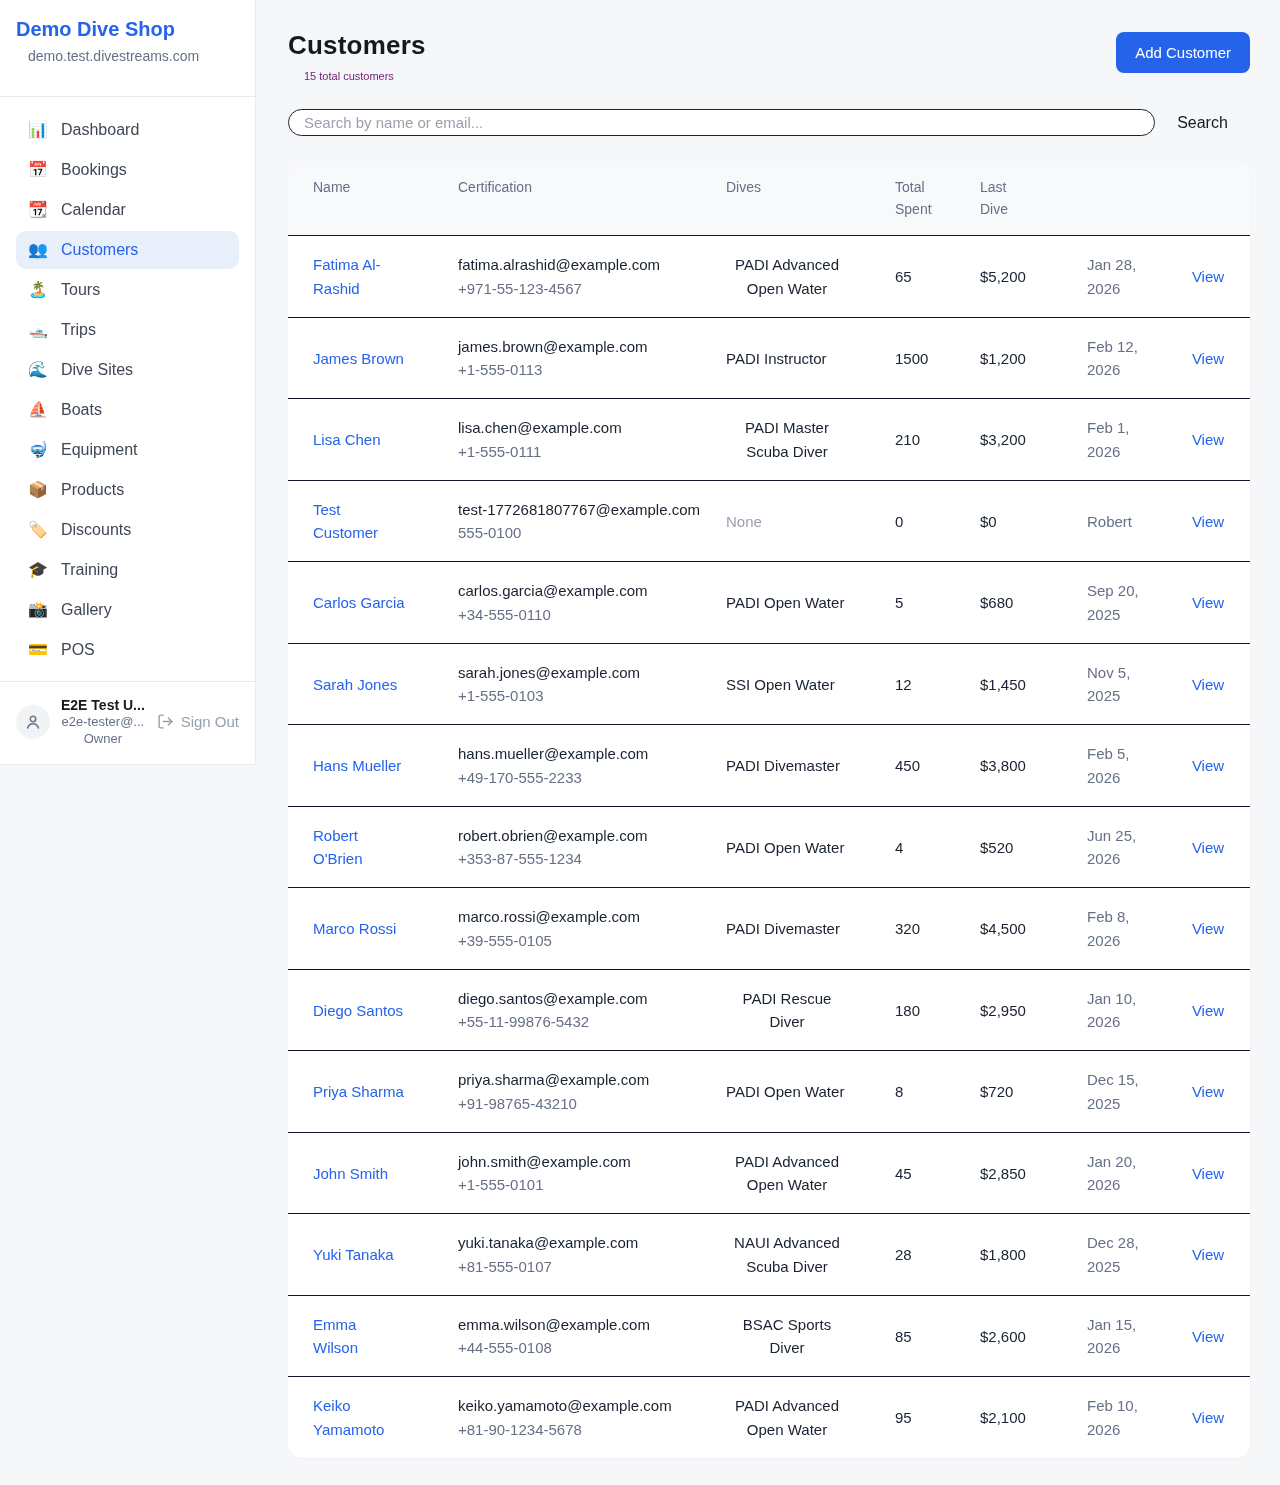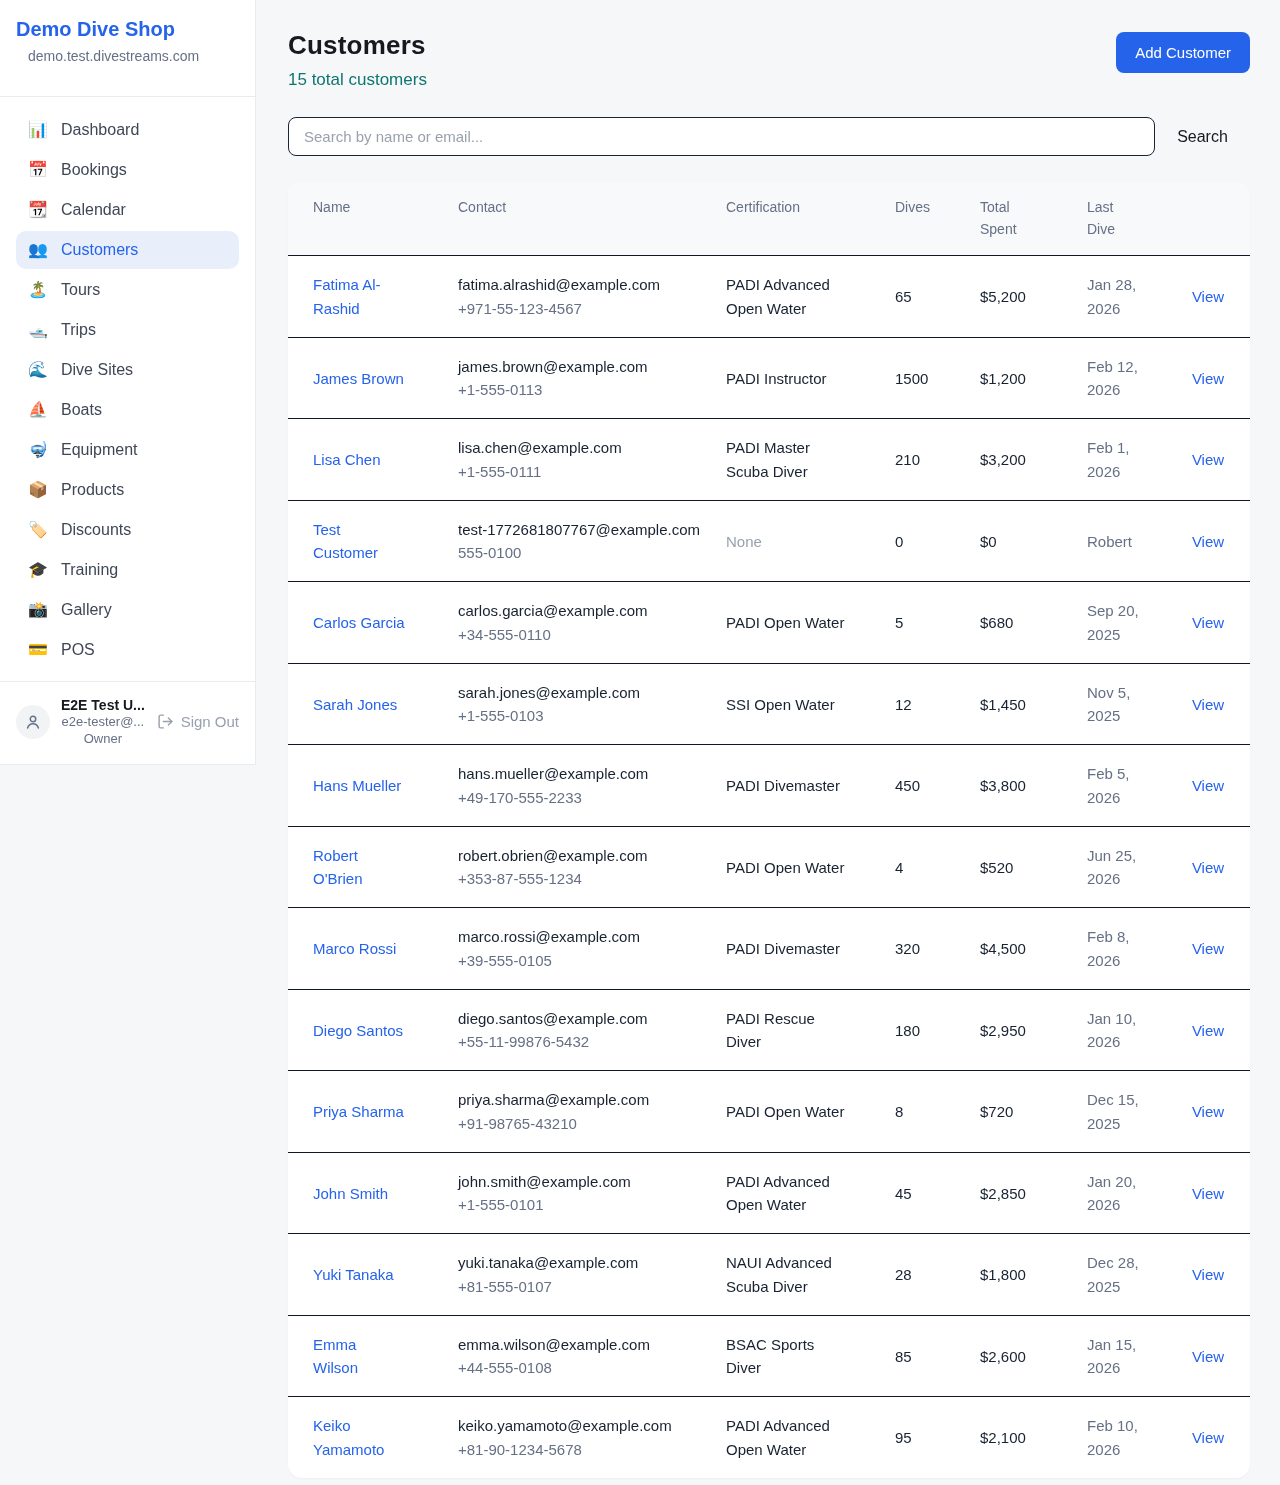--- a/index.html
+++ b/index.html
@@ -48,30 +48,30 @@
   .signout {
     margin-left: auto; background: none; border: none; cursor: pointer;
     display: flex; align-items: center; gap: 7px;
     color: #98a1ae; font-size: 15px; font-family: inherit; white-space: nowrap;
   }
 
   
   .main { margin-left: 256px; padding: 30px 30px 22px 32px; }
   .page-header { display: flex; justify-content: space-between; align-items: flex-start; }
   .page-title { font-size: 26px; font-weight: bold; color: #16191f; letter-spacing: .2px; }
-  .page-subtitle { font-size: 17px; color: #0f766e; margin-top: 9px; }
+  .page-subtitle { font-size: 11px; color: #701a75; margin-top: 9px; margin-left: 16px; }
   .add-btn {
     background: var(--accent); color: #fff; border: none; cursor: pointer;
     font-family: inherit; font-size: 15px; font-weight: 500;
     padding: 12px 19px; border-radius: 8px; margin-top: 2px;
   }
   .search-row { margin-top: 27px; display: flex; align-items: center; }
   .search-input {
-    flex: 0 0 867px; height: 39px;
-    border: 1.5px solid #182437; border-radius: 8px;
+    flex: 0 0 867px; height: 27px;
+    border: 1.5px solid #182437; border-radius: 16px;
     padding: 0 15px; font-size: 15px; font-family: inherit;
     color: #182230; background: #fff; outline: none;
   }
   .search-input::placeholder { color: #9aa1ac; }
   .search-btn {
     flex: 1; background: none; border: none; cursor: pointer;
     font-family: inherit; font-size: 16px; color: #16191f; text-align: center;
   }
 
   
@@ -97,21 +97,21 @@
     align-items: center;
   }
   .trow:last-of-type { border-bottom: none; }
   .cell { font-size: 15px; padding-right: 16px; line-height: 1.55; }
   .cell.name a {
     color: var(--accent); text-decoration: none; font-weight: 500;
     display: inline-block; max-width: 92px; cursor: pointer;
   }
   .email { color: #182230; }
   .phone { color: #667085; }
-  .cert span { display: inline-block; max-width: 122px; color: #182230; }
+  .cert span { display: inline-block; max-width: 122px; color: #182230; text-align: center; }
   .cert span.muted { color: #98a1ac; }
   .lastdive span { display: inline-block; max-width: 66px; color: #667085; }
   .view { text-align: center; }
   .view a { color: var(--accent); text-decoration: none; cursor: pointer; }
 </style>
 </head>
 <body>
 
 <aside class="sidebar">
   <div class="shop-header">
@@ -224,21 +224,20 @@
   </div>
 
   <div class="search-row">
     <input class="search-input" type="text" placeholder="Search by name or email..." style="">
     <button class="search-btn">Search</button>
   </div>
 
   <div class="table-card">
     <div class="row thead">
       <div class="th">Name</div>
-      <div class="th">Contact</div>
       <div class="th">Certification</div>
       <div class="th">Dives</div>
       <div class="th wrap">Total Spent</div>
       <div class="th wrap">Last Dive</div>
       <div class="th"></div>
     </div>
 
       <div class="row trow">
         <div class="cell name"><a>Fatima Al-Rashid</a></div>
         <div class="cell contact">

